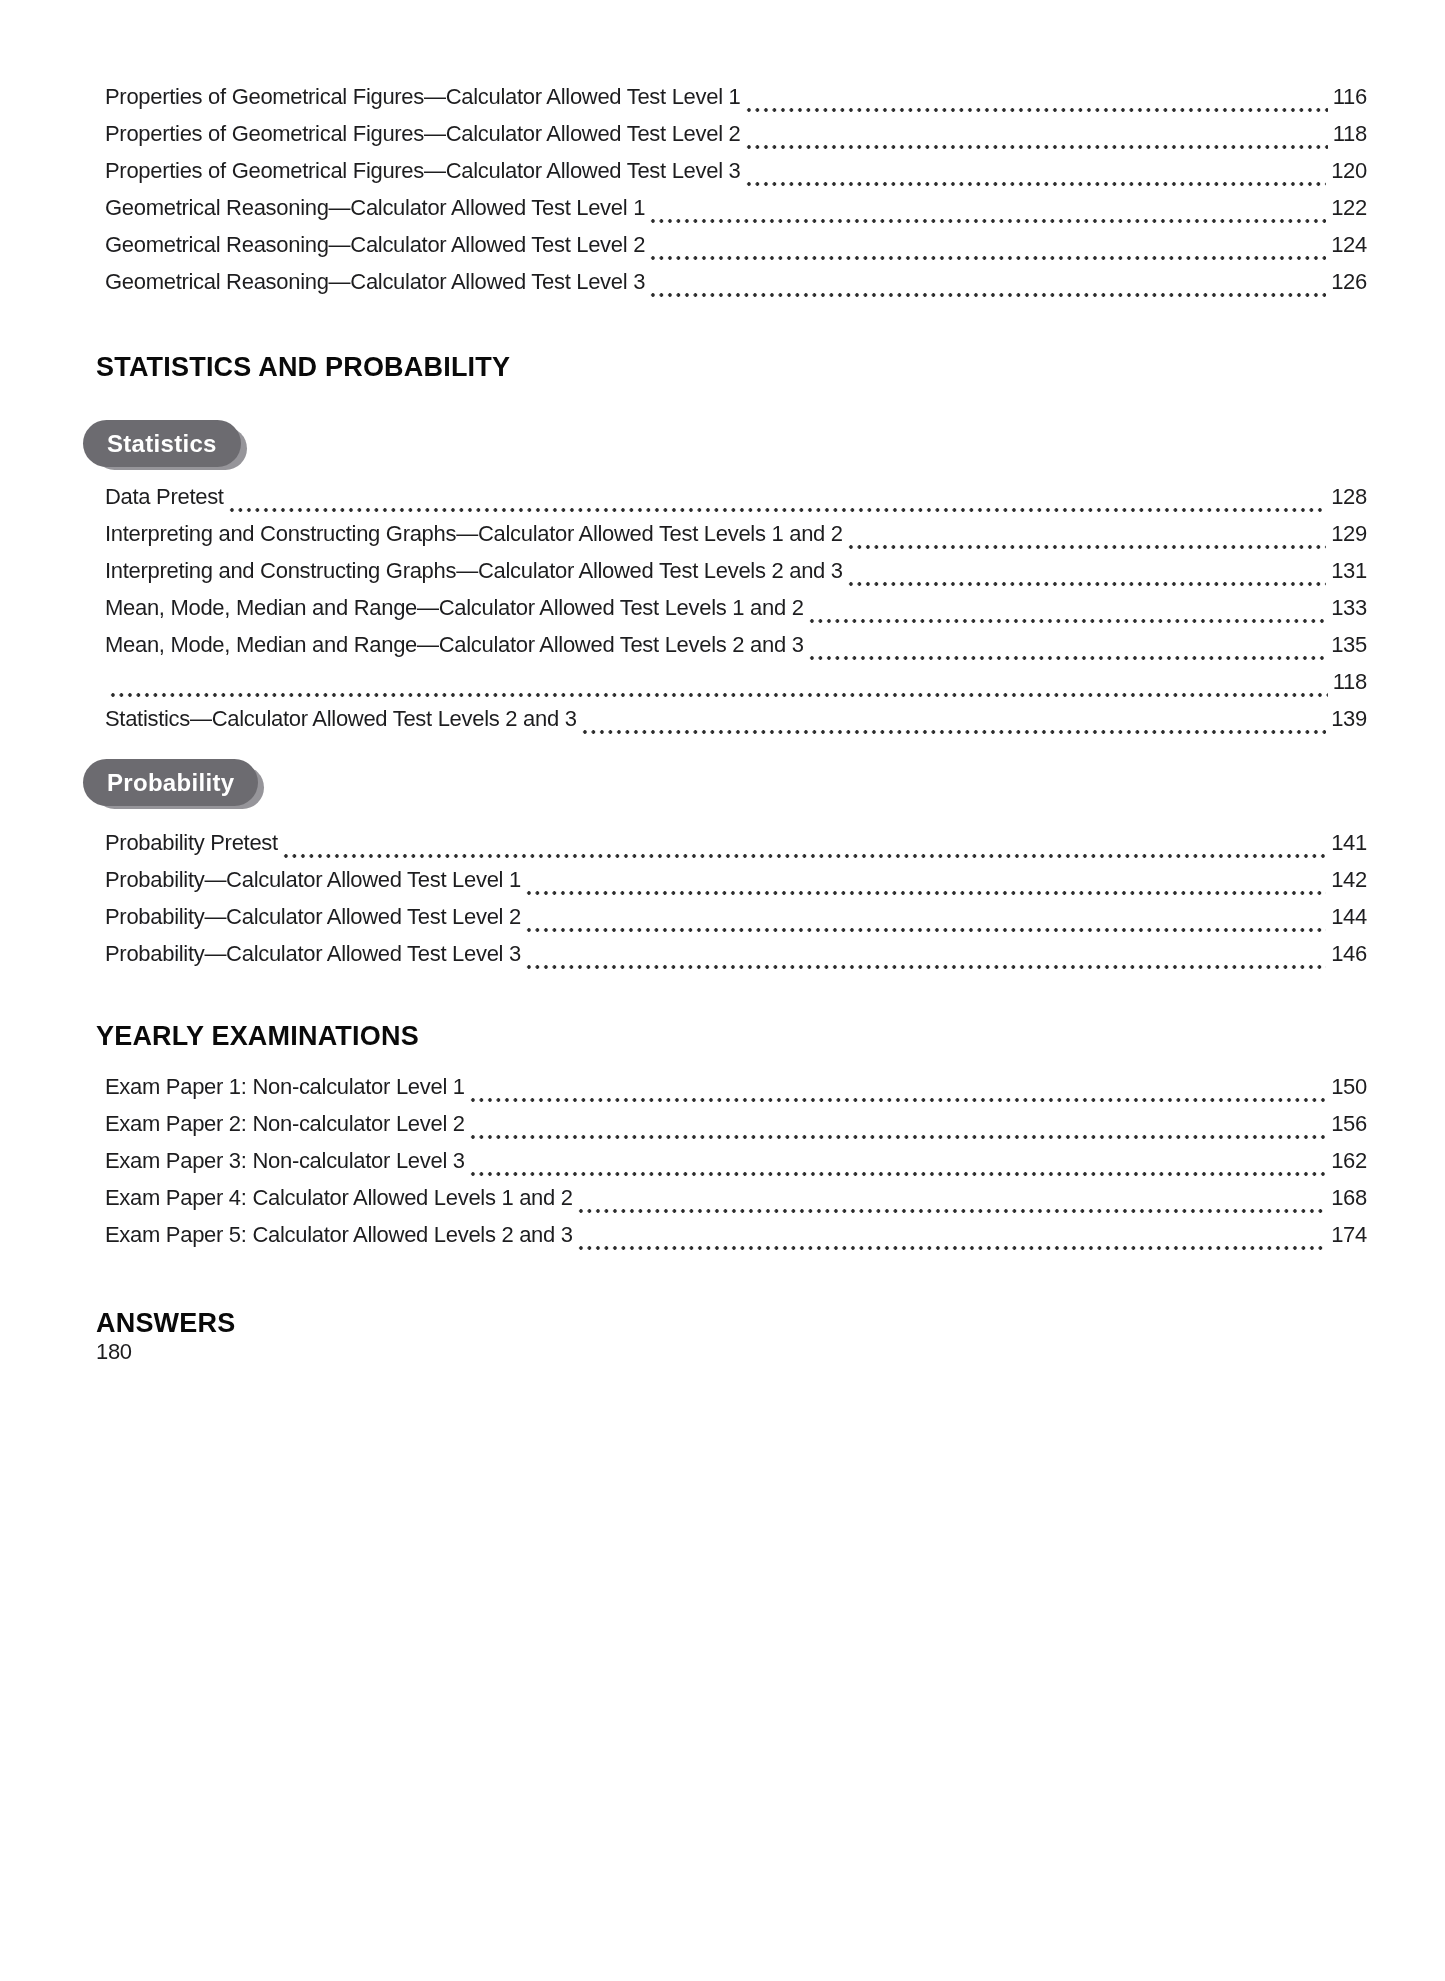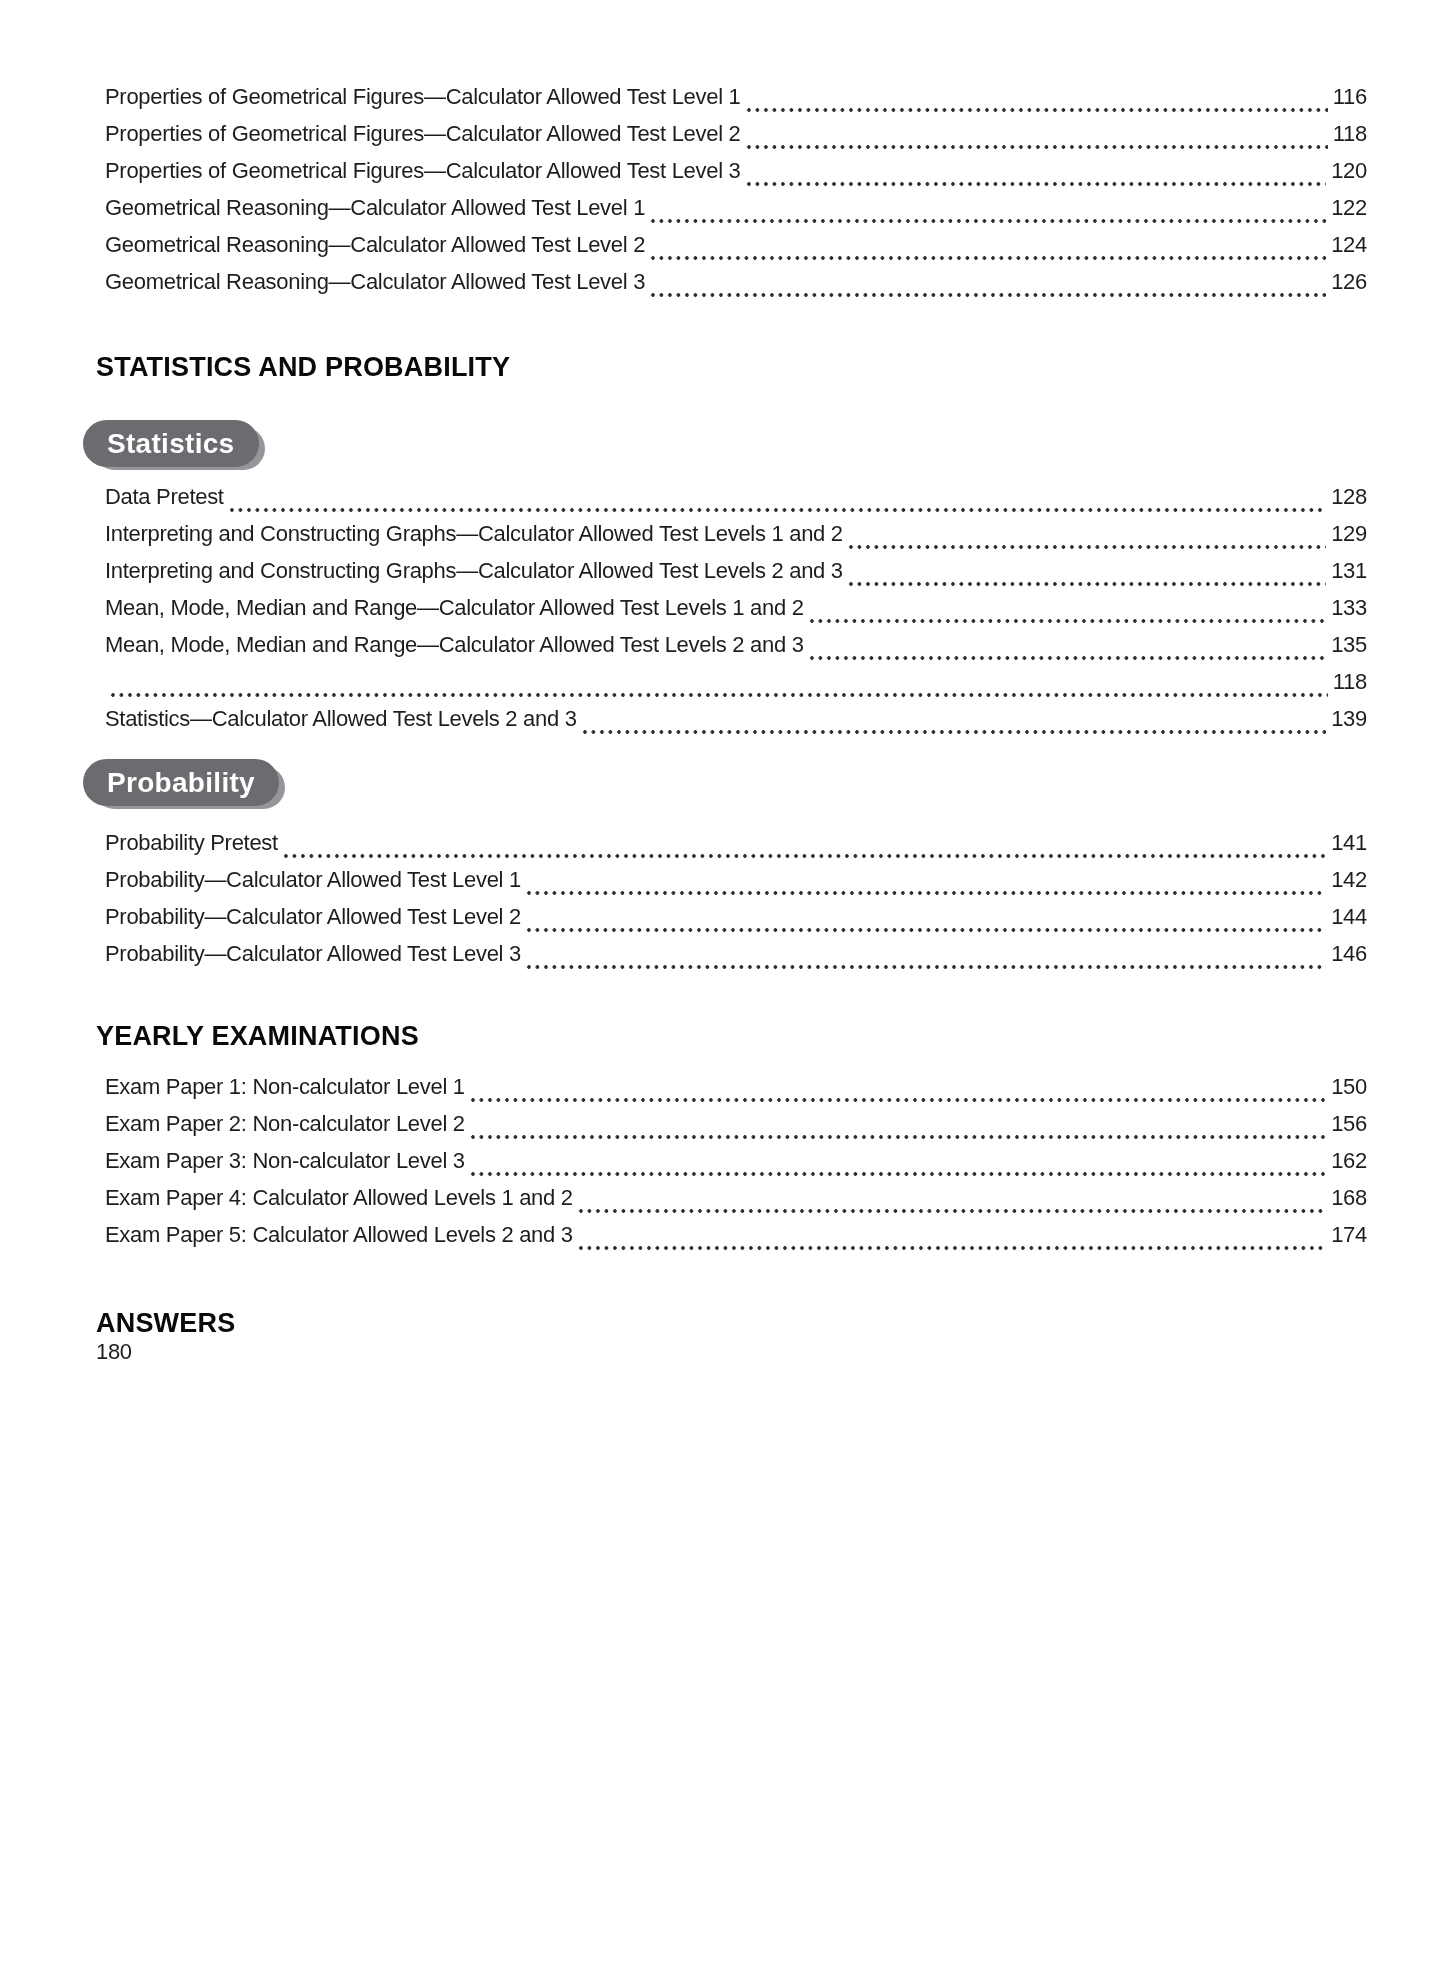--- a/index.html
+++ b/index.html
@@ -51,21 +51,21 @@
   .heading-yearly { margin-top: 42px; }
   .pill {
     display: inline-flex;
     align-items: center;
     height: 47px;
     margin-left: -13px;
     padding: 0 24px;
     border-radius: 25px;
     background: var(--pill-bg, #6c6b70);
     color: var(--pill-text, #ffffff);
-    font-size: 28px;
+    font-size: 24px;
     font-weight: bold;
     letter-spacing: 0.3px;
     box-shadow: 8px 5px 0 -2px #96959a;
   }
   .pill-statistics { margin-top: 37px; }
   .pill-probability { margin-top: 16px; }
   .list-after-pill { margin-top: 17px; }
   .list-probability { margin-top: 24px; }
   .list-exams { margin-top: 22px; }
   .answers-row {

